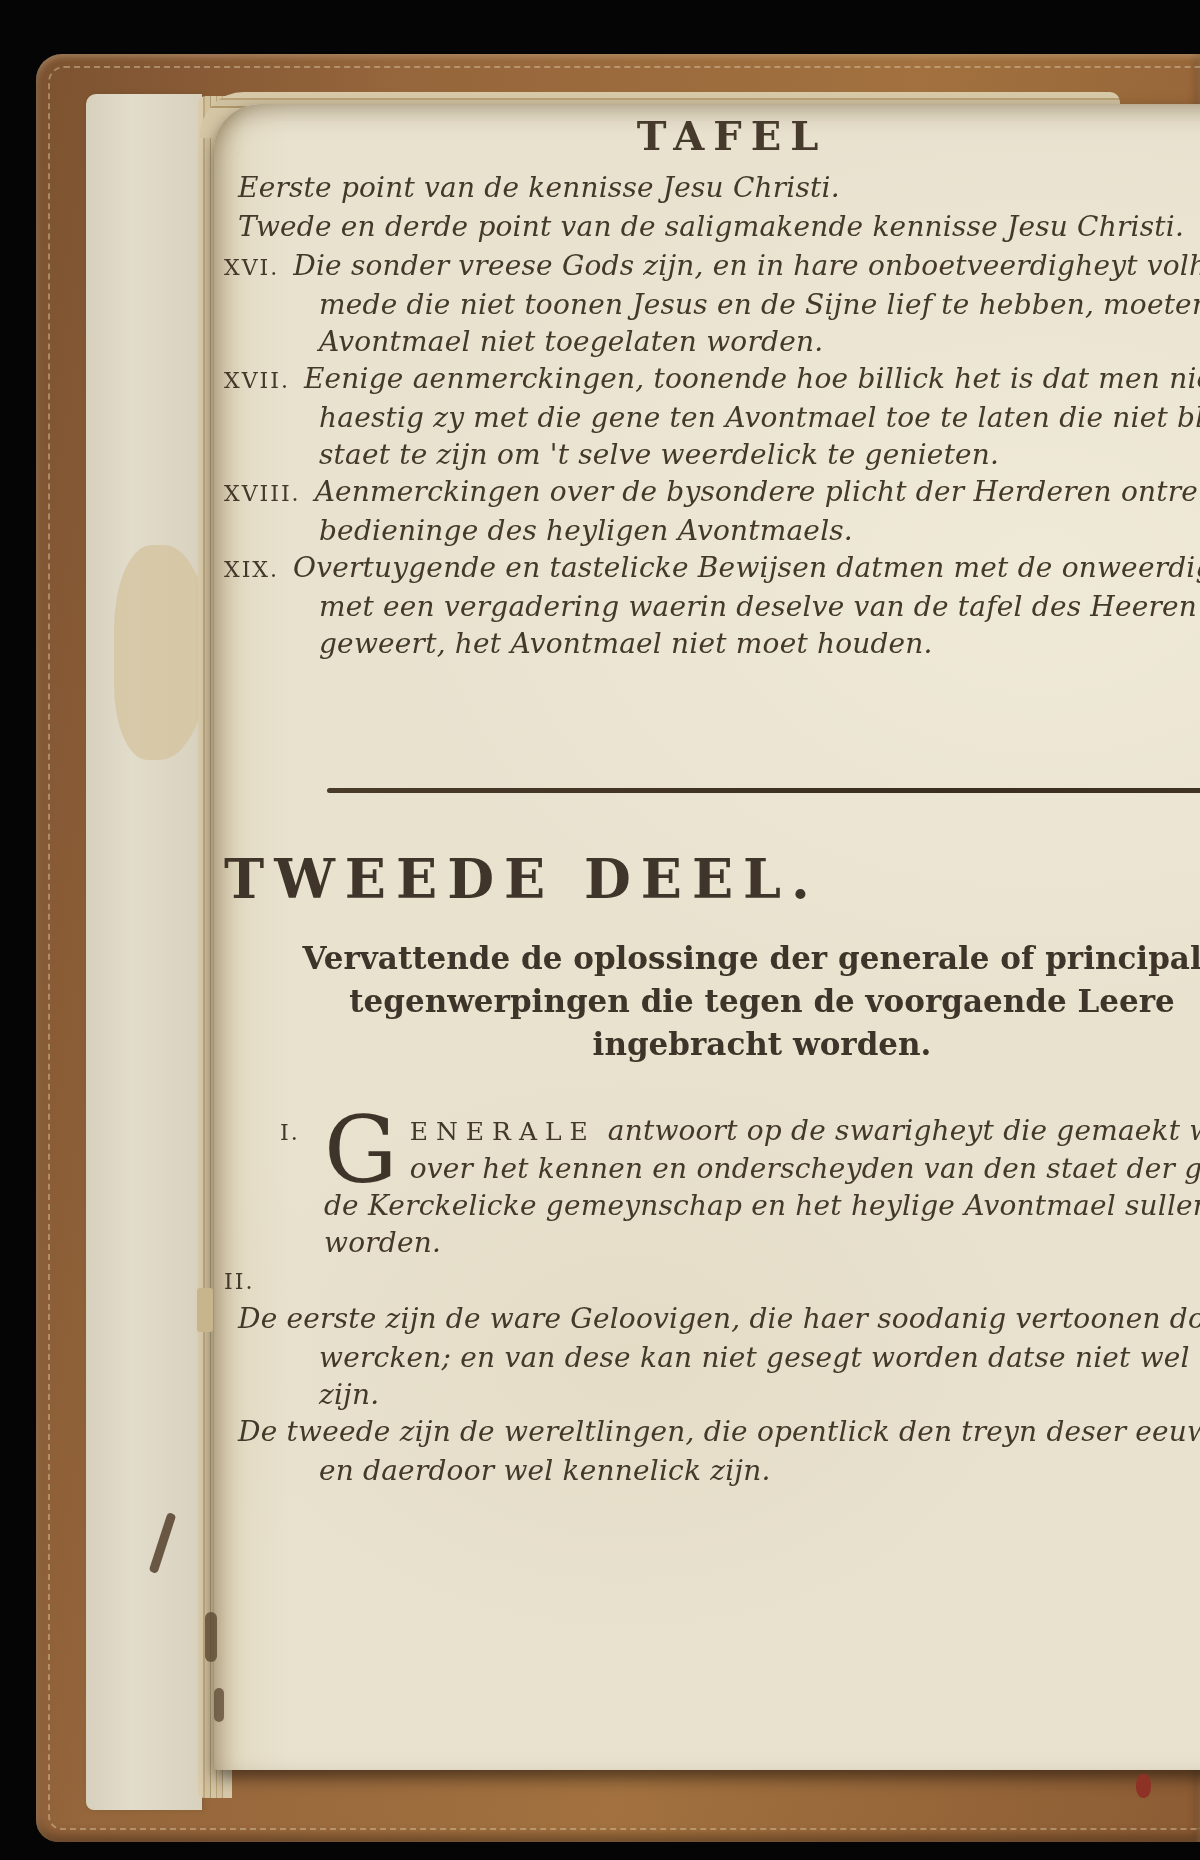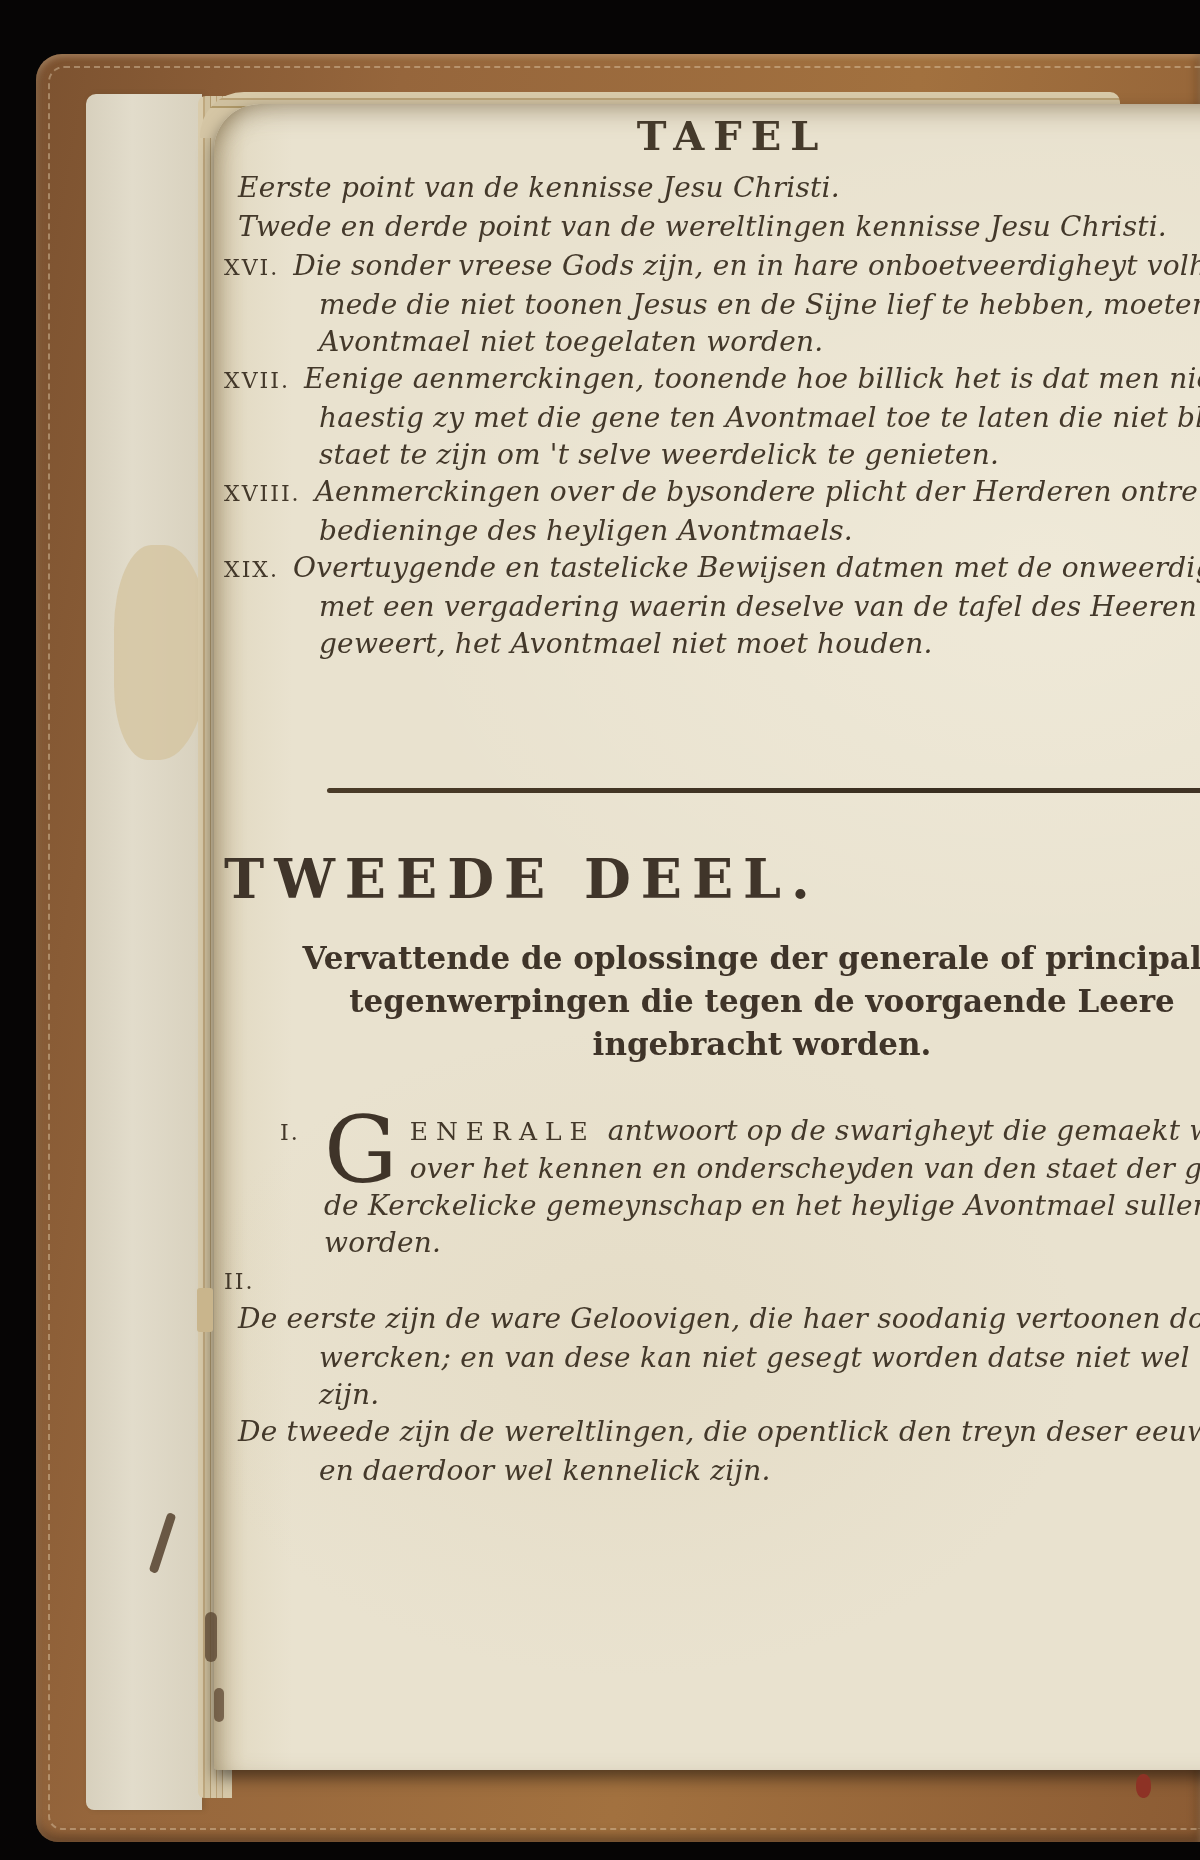--- a/index.html
+++ b/index.html
@@ -128,21 +128,21 @@
   <div class="page">
     <div class="content">
 
       <div class="tafel">TAFEL</div>
 
       <div>
         <p class="entry">
           <span class="label"></span><span class="pgnum">75</span><span>Eerste point van de kennisse Jesu Christi.</span>
         </p>
         <p class="entry">
-          <span class="label"></span><span class="pgnum">77</span><span>Twede en derde point van de wereltlingen kennisse Jesu Christi.</span>
+          <span class="label"></span><span class="pgnum">77</span><span>Twede en derde point van de saligmakende kennisse Jesu Christi.</span>
         </p>
         <p class="entry">
           <span class="label">XVI.</span><span class="pgnum">82</span><span>Die sonder vreese Gods zijn, en in hare onboetveerdigheyt volherden, als mede die niet toonen Jesus en de Sijne lief te hebben, moeten tot het H. Avontmael niet toegelaten worden.</span>
         </p>
         <p class="entry">
           <span class="label">XVII.</span><span class="pgnum">85</span><span>Eenige aenmerckingen, toonende hoe billick het is dat men niet al te haestig zy met die gene ten Avontmael toe te laten die niet blijken in staet te zijn om 't selve weerdelick te genieten.</span>
         </p>
         <p class="entry">
           <span class="label">XVIII.</span><span class="pgnum">91</span><span>Aenmerckingen over de bysondere plicht der Herderen ontrent de bedieninge des heyligen Avontmaels.</span>
         </p>

